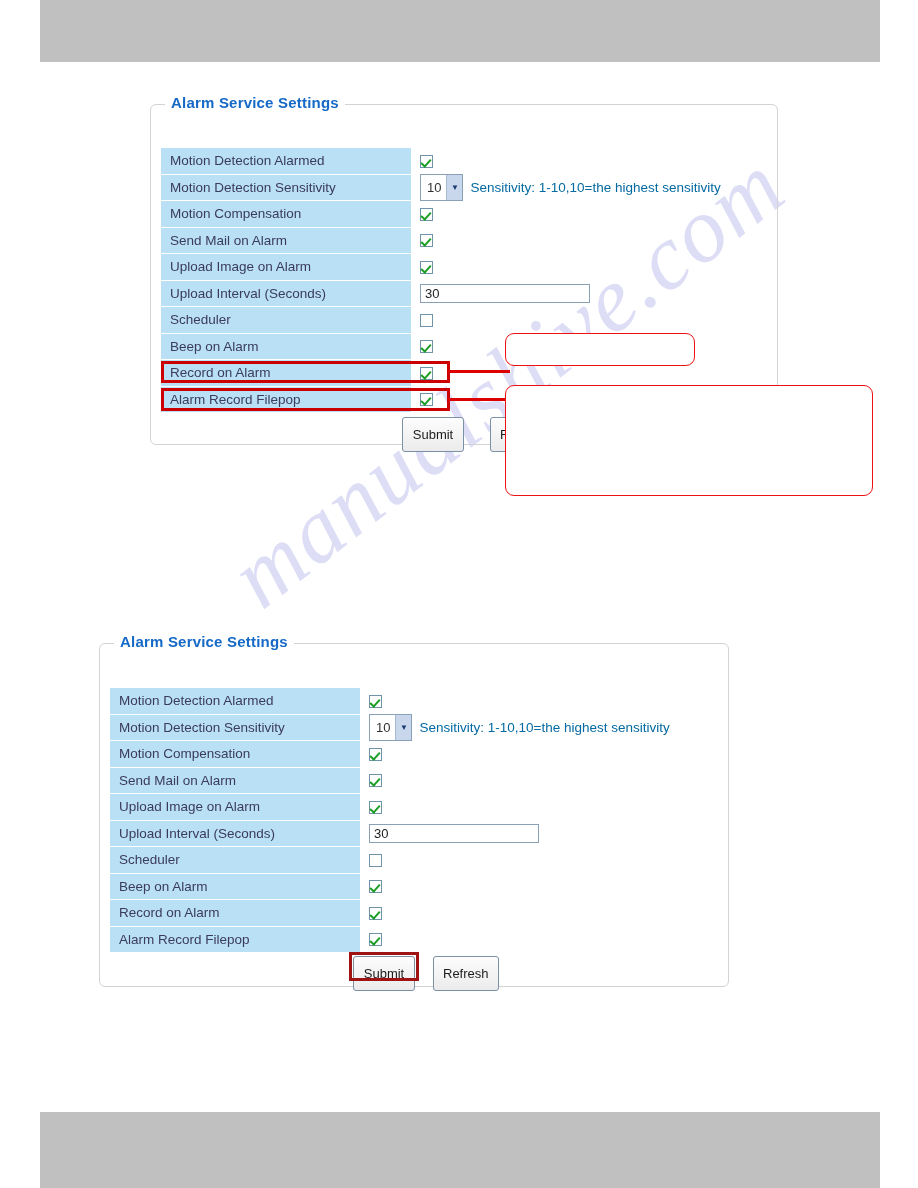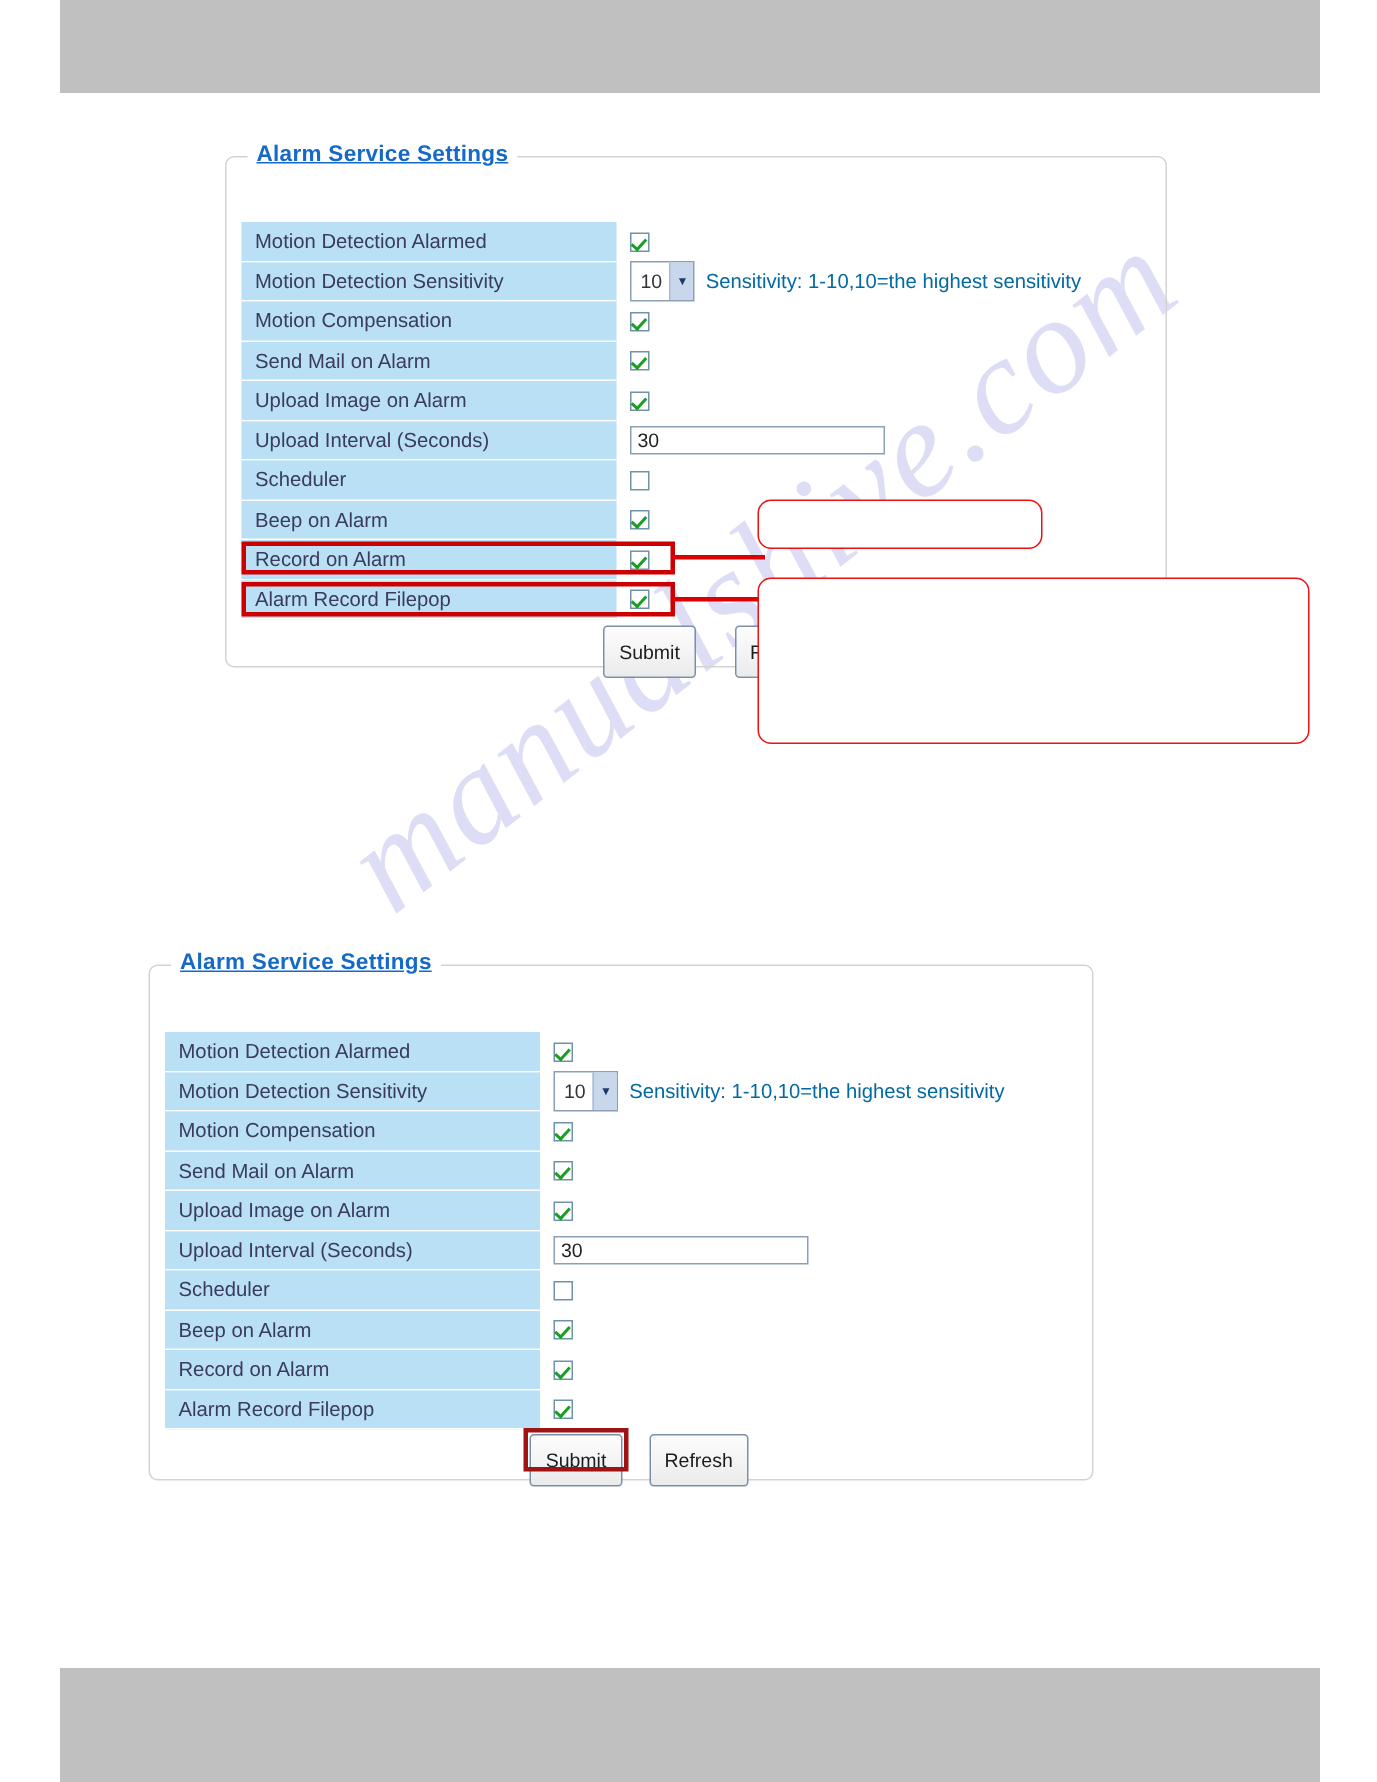--- a/index.html
+++ b/index.html
@@ -57,21 +57,20 @@
     position: absolute;
     top: -11px;
     left: 14px;
     padding: 0 6px;
     background: #ffffff;
     color: #1569c7;
     font-size: 15px;
     font-weight: bold;
     letter-spacing: .2px;
     white-space: nowrap;
-    text-decoration: underline;
   }
   .rows { position: absolute; }
   .row {
     display: flex;
     align-items: flex-start;
     height: 26.5px;
   }
   .row .label {
     background: #b9e0f4;
     color: #3b3b5c;

